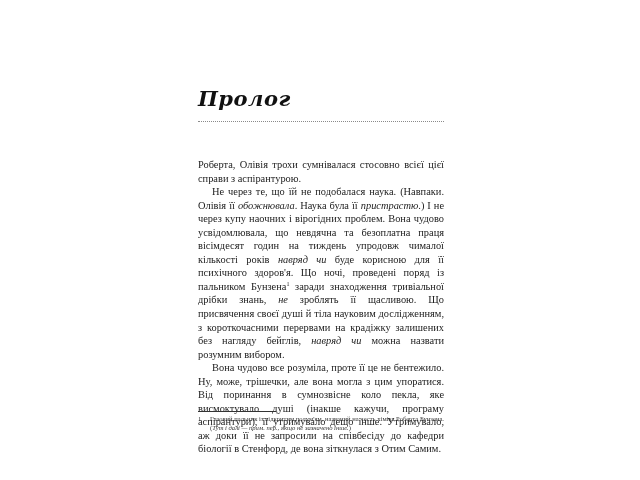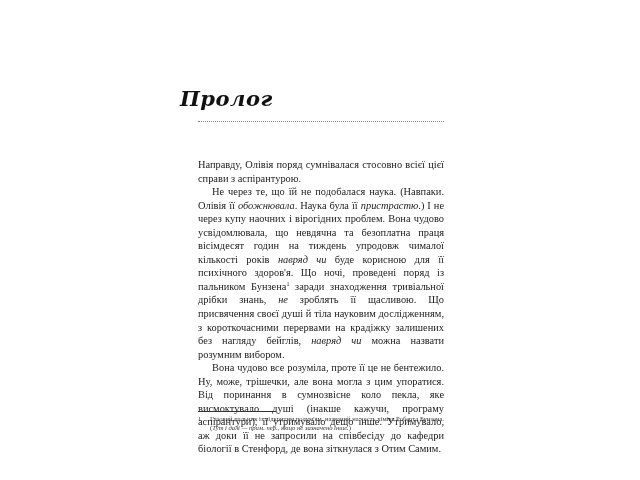--- a/index.html
+++ b/index.html
@@ -1,19 +1,19 @@
 <!DOCTYPE html>
 <html><head>
   <meta charset="utf-8">
   <style>
     html, body { margin: 0; padding: 0; background: #ffffff; }
     body { width: 640px; height: 480px; position: relative; overflow: hidden; }
     .page { position: absolute; left: 0; top: 0; width: 640px; height: 480px; background: #ffffff; }
     .heading {
-      position: absolute; left: 180px; top: 86px;
+      position: absolute; left: 198px; top: 86px;
       font-family: "DejaVu Serif", serif; font-style: italic; font-weight: bold;
       font-size: 21px; color: #111; letter-spacing: 0.5px;
     }
     .rule-dotted {
       position: absolute; left: 198px; top: 121px; width: 246px; height: 0;
       border-top: 1.5px dotted #8a8a8a;
     }
     .body {
       position: absolute; left: 198px; top: 158px; width: 246px;
       font-family: "Liberation Serif", serif; font-size: 10.4px; line-height: 13.55px;
@@ -35,21 +35,21 @@
     .footnote .text { margin-left: 12px; display: block; text-align: justify; }
   </style>
 </head>
 <body>
 
 <div class="page">
   <div class="heading">Пролог</div>
   <div class="rule-dotted"></div>
 
   <div class="body">
-    <p>Направду, Олівія поряд сумнівалася стосовно всієї цієї справи з аспірантурою.</p>
+    <p>Роберта, Олівія трохи сумнівалася стосовно всієї цієї справи з аспірантурою.</p>
     <p class="indent"><span>Не через те, що їй не подобалася наука. (Навпаки. Олівія її </span><em>обожнювала</em><span>. Наука була її </span><em>пристрастю</em><span>.) І не через купу наочних і вірогідних проблем. Вона чудово усвідомлювала, що невдячна та безоплатна праця вісімдесят годин на тиждень упродовж чималої кількості років </span><em>навряд чи</em><span> буде корисною для її психічного здоров'я. Що ночі, проведені поряд із пальником Бунзена</span><sup>1</sup><span> заради знаходження тривіальної дрібки знань, </span><em>не</em><span> зроблять її щасливою. Що присвячення своєї душі й тіла науковим дослідженням, з короткочасними перервами на крадіжку залишених без нагляду бейглів, </span><em>навряд чи</em><span> можна назвати розумним вибором.</span></p>
     <p class="indent">Вона чудово все розуміла, проте її це не бентежило. Ну, може, трішечки, але вона могла з цим упоратися. Від поринання в сумнозвісне коло пекла, яке висмоктувало душі (інакше кажучи, програму аспірантури), її утримувало дещо інше. Утримувало, аж доки її не запросили на співбесіду до кафедри біології в Стенфорд, де вона зіткнулася з Отим Самим.</p>
   </div>
 
   <div class="fn-rule"></div>
   <div class="footnote">
     <span class="num">1</span>
     <span class="text"><span>Газовий пальник із відкритим полум'ям, названий на честь хіміка Роберта Бунзена. (</span><em>Тут і далі — прим. пер., якщо не зазначено інше.</em><span>)</span></span>
   </div>
 </div>

